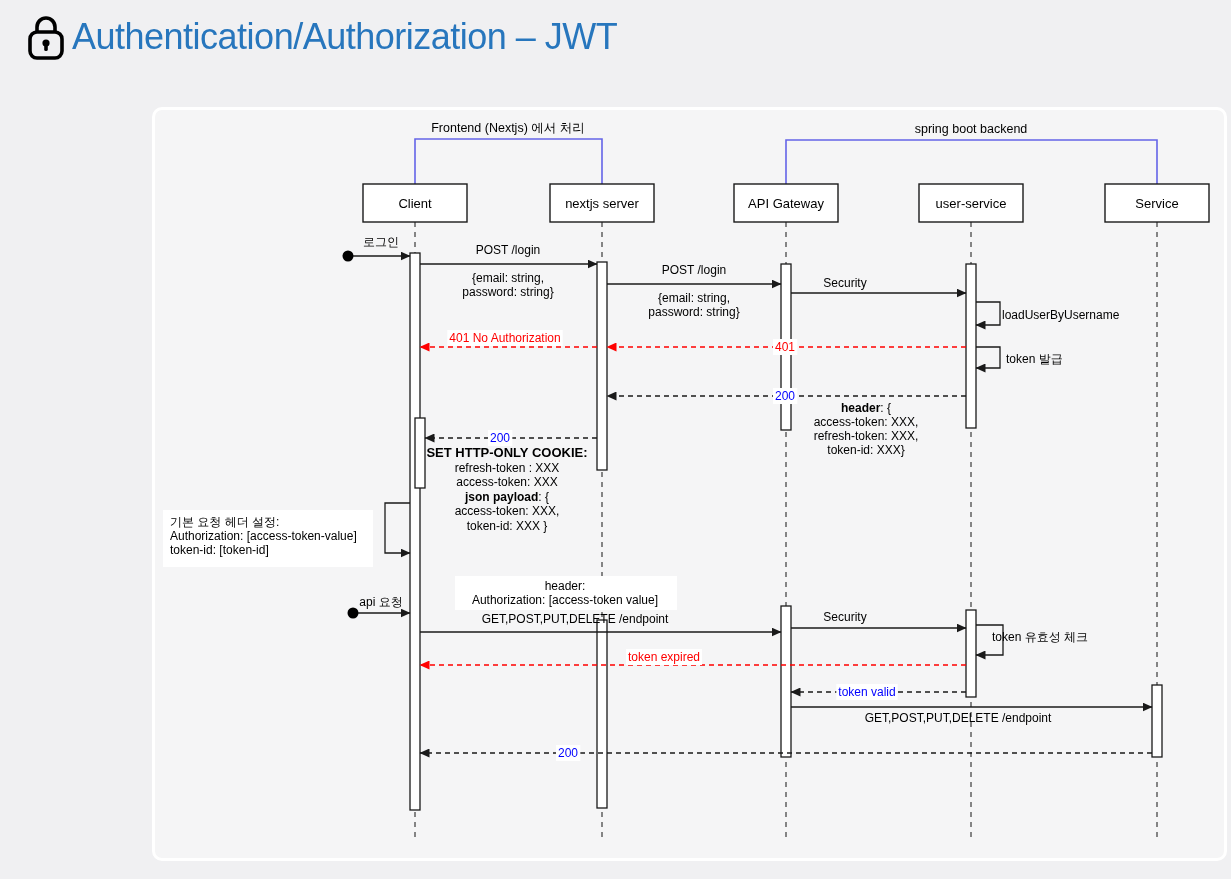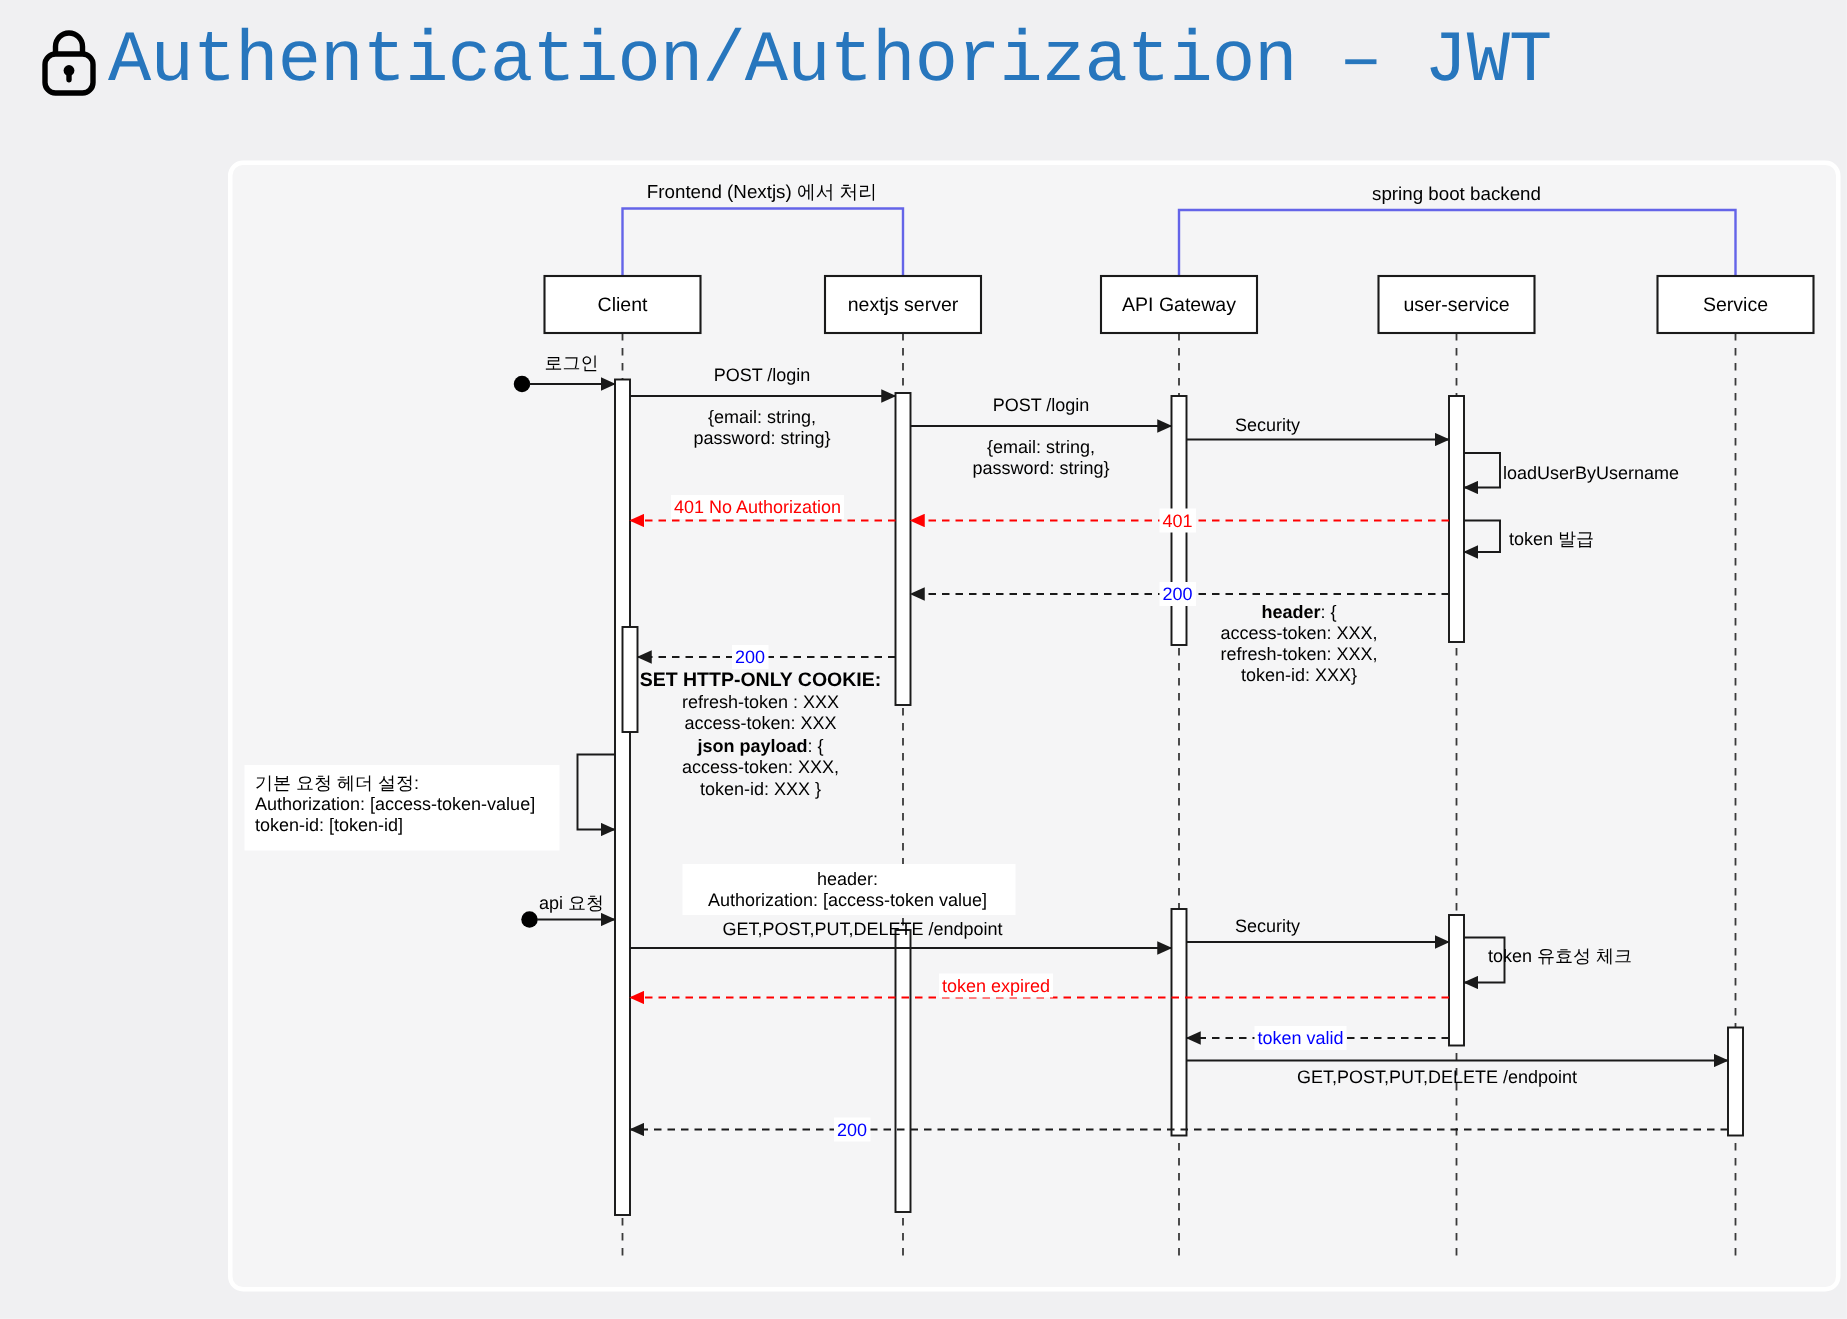--- a/index.html
+++ b/index.html
@@ -6,23 +6,22 @@
   body{
     width:1231px;height:879px;position:relative;overflow:hidden;
     background:#f0f0f2;
     font-family:"Liberation Sans", sans-serif;
   }
   .page-title{
     position:absolute;left:26px;top:14px;display:flex;align-items:center;gap:6px;
   }
   .page-title .lock{width:40px;height:46px;flex:0 0 auto;}
   .page-title .t{
-    font-size:48px;font-weight:400;letter-spacing:-0.5px;color:#2776bd;
+    font-size:36px;font-weight:400;letter-spacing:-0.5px;color:#2776bd;
     white-space:nowrap;
-    font-family:Liberation Mono, monospace;
   }
   .panel{
     position:absolute;left:152px;top:107px;width:1075px;height:754px;
     background:#f5f5f6;border:3px solid #ffffff;border-radius:10px;
     box-sizing:border-box;
   }
   svg.diagram{position:absolute;left:0;top:0;}
   text{font-family:"Liberation Sans", sans-serif;}
 </style>
 </head>

